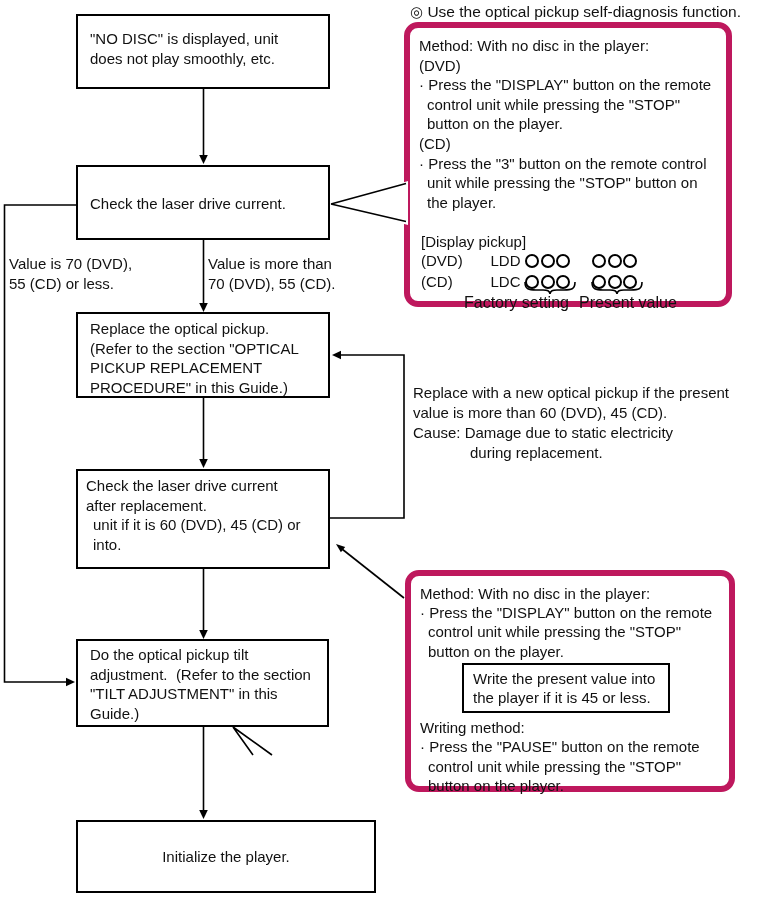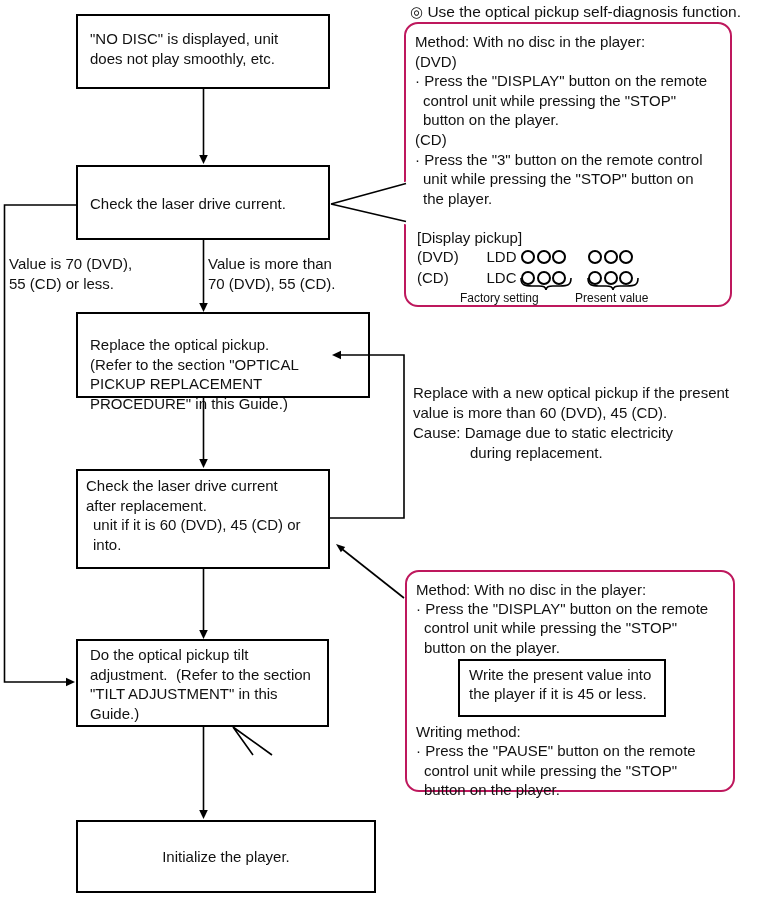--- a/index.html
+++ b/index.html
@@ -10,21 +10,21 @@
   
   .fbox{
     position:absolute;border:2px solid #000;background:#fff;
     font-size:15px;line-height:19.5px;box-sizing:border-box;
   }
   .fbox .line{white-space:pre;}
   .cont{padding-left:8px;}
   .cont2{padding-left:7px;}
   
   .bubble{
-    position:absolute;border:2px solid #be185d;border-radius:14px;background:#fff;
+    position:absolute;border:6px solid #be185d;border-radius:14px;background:#fff;
     font-size:15px;line-height:19.6px;box-sizing:border-box;
   }
   .bubble .line{white-space:pre;}
   
   .flabel{position:absolute;font-size:15px;line-height:19.5px;}
   .flabel .line{white-space:pre;}
   
   #title{position:absolute;left:410px;top:3px;font-size:15.5px;white-space:pre;}
   #title .marker{font-size:15px;}
   
@@ -33,26 +33,26 @@
   .drow{position:absolute;left:0;display:flex;align-items:center;height:18px;}
   .drow .sys{display:inline-block;width:65px;white-space:pre;}
   .drow .code{display:inline-block;width:39px;white-space:pre;text-align:center;}
   .cgroup{display:inline-flex;width:49px;justify-content:flex-start;}
   .cgroup + .cgroup{margin-left:18px;}
   .circ{
     display:inline-block;width:10px;height:10px;border:2.2px solid #000;
     border-radius:50%;background:#fff;margin-right:1.6px;box-sizing:content-box;
   }
   .circ:last-child{margin-right:0;}
-  .legend{position:absolute;top:61px;font-size:12px;white-space:pre;}
+  .legend{position:absolute;top:61px;font-size:16px;white-space:pre;}
   .brace{position:absolute;top:49px;}
   
   .innerbox{
     border:2px solid #000;background:#fff;margin:2px 0 5px 42px;width:208px;
-    padding:4px 0 12px 9px;box-sizing:border-box;
+    padding:4px 0 4px 9px;box-sizing:border-box;
   }
   .innerbox .line{white-space:pre;}
   svg.overlay{position:absolute;left:0;top:0;z-index:10;pointer-events:none;}
   .zlow{z-index:1;}
 </style>
 </head>
 <body>
 
 <div id="stage">
 
@@ -70,21 +70,21 @@
   <div class="flabel" style="left:9px;top:254px;">
     <div class="line">Value is 70 (DVD),</div>
     <div class="line">55 (CD) or less.</div>
   </div>
 
   <div class="flabel" style="left:208px;top:254px;">
     <div class="line">Value is more than</div>
     <div class="line">70 (DVD), 55 (CD).</div>
   </div>
 
-  <div class="fbox zlow" style="left:76px;top:312px;width:294px;height:86px;padding:21px 6px 0 12px;">
+  <div class="fbox zlow" style="left:76px;top:312px;width:254px;height:86px;padding:5px 6px 0 12px;">
     <div class="line">Replace the optical pickup.</div>
     <div class="line">(Refer to the section "OPTICAL</div>
     <div class="line">PICKUP REPLACEMENT</div>
     <div class="line">PROCEDURE" in this Guide.)</div>
   </div>
 
   <div class="fbox zlow" style="left:76px;top:469px;width:254px;height:100px;padding:5px 4px 0 8px;">
     <div class="line">Check the laser drive current</div>
     <div class="line">after replacement.</div>
     <div class="line cont2">unit if it is 60 (DVD), 45 (CD) or</div>

